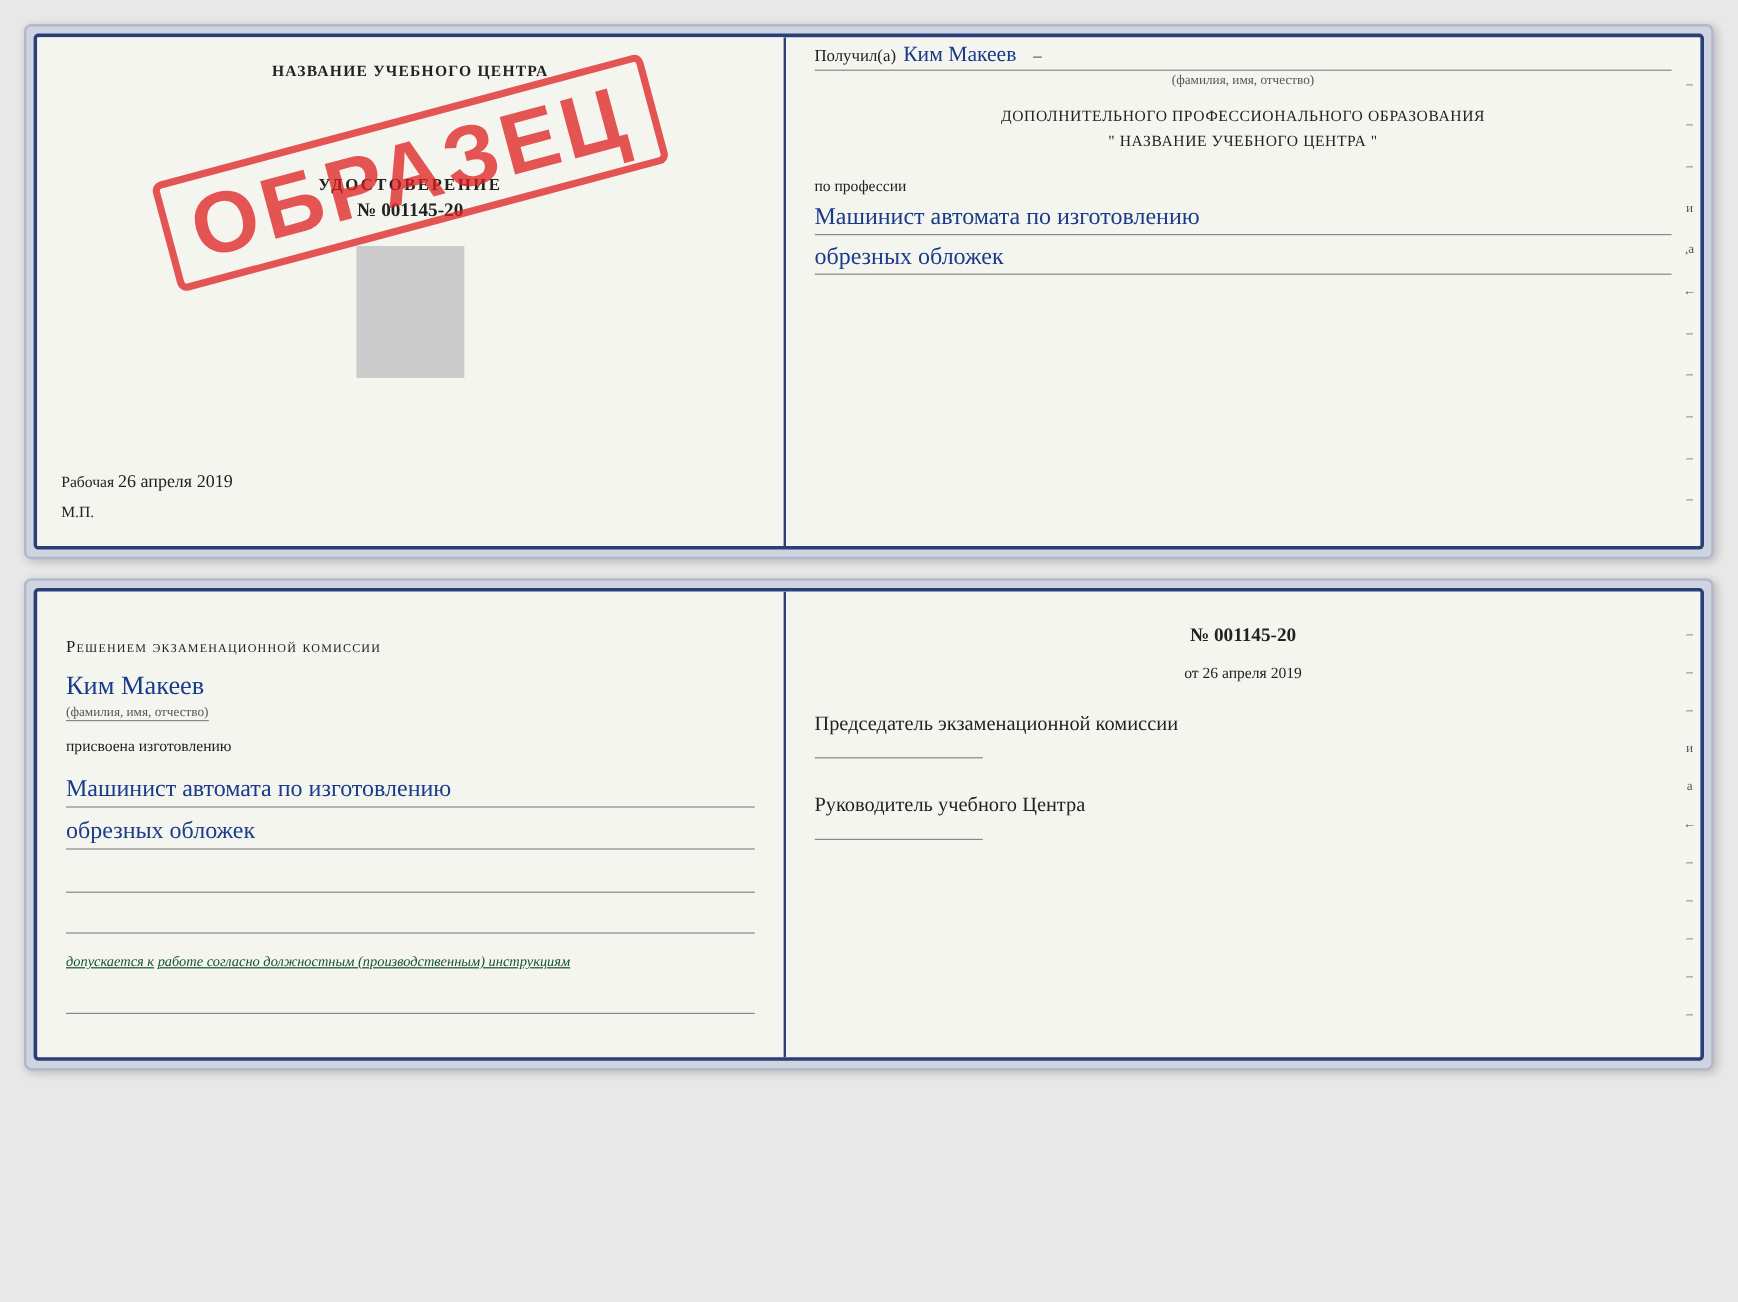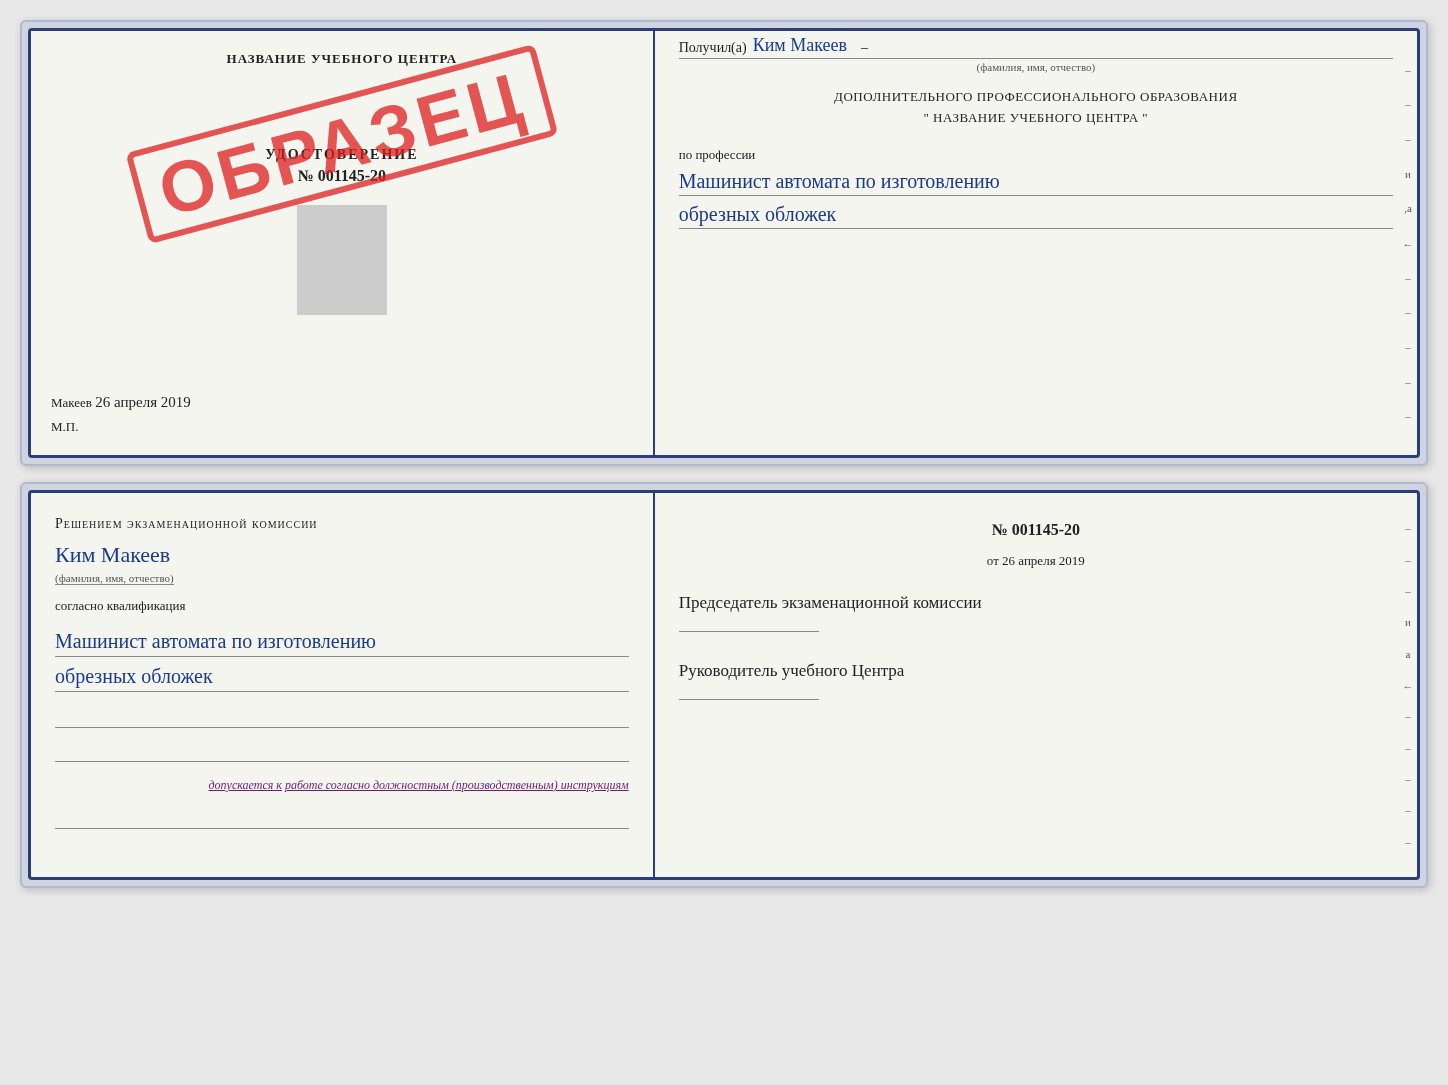--- a/index.html
+++ b/index.html
@@ -240,21 +240,21 @@
       border: 3px solid #2a3f7a;
       border-radius: 4px;
       min-height: 390px;
       position: relative;
       overflow: hidden;
     }
 
     .bottom-left {
       width: 45%;
       border-right: 2px solid #2a3f7a;
-      padding: 20px 24px;
+      padding: 36px 24px;
       display: flex;
       flex-direction: column;
       gap: 8px;
     }
 
     .bottom-right {
       width: 55%;
       padding: 20px 24px;
       display: flex;
       flex-direction: column;
@@ -321,23 +321,22 @@
       margin-top: 8px;
     }
 
     .blank-line {
       border-bottom: 1px solid #888;
       height: 20px;
     }
 
     .dopuskaetsya {
       font-size: 12px;
-      color: #701a75;
+      color: #14532d;
       margin-top: 8px;
-      text-align: right;
     }
 
     .dopuskaetsya span {
       font-style: italic;
       text-decoration: underline;
     }
 
     .osnovanie-title {
       font-size: 13px;
       color: #222;
@@ -396,21 +395,21 @@
 
           <div class="udostoverenie-box">
             <div class="udostoverenie-title">УДОСТОВЕРЕНИЕ</div>
             <div class="udostoverenie-num">№ 001145-20</div>
           </div>
 
           <div class="photo-placeholder"></div>
         </div>
 
         <div class="vydano-line">
-          <span>Макеев</span>
+          <span>Рабочая</span>
           <span class="handwritten">26 апреля 2019</span>
         </div>
         <div class="mp-line">М.П.</div>
       </div>
 
       <div class="right-panel">
 
         <div>
           <div class="poluchil-row">
             <span style="font-size:14px;">Получил(а)</span>
@@ -455,21 +454,21 @@
     <div class="document-bottom">
 
       <div class="bottom-left">
         <div class="section-title">Решением экзаменационной комиссии</div>
 
         <div>
           <span class="handwritten-large">Ким Макеев</span>
           <span class="small-label">(фамилия, имя, отчество)</span>
         </div>
 
-        <div class="prisvoena">согласно квалификация</div>
+        <div class="prisvoena">присвоена изготовлению</div>
 
         <div>
           <span class="handwritten-qual">Машинист автомата по изготовлению</span>
           <span class="handwritten-qual">обрезных обложек</span>
         </div>
 
         <div class="blank-lines">
           <div class="blank-line"></div>
           <div class="blank-line"></div>
         </div>

